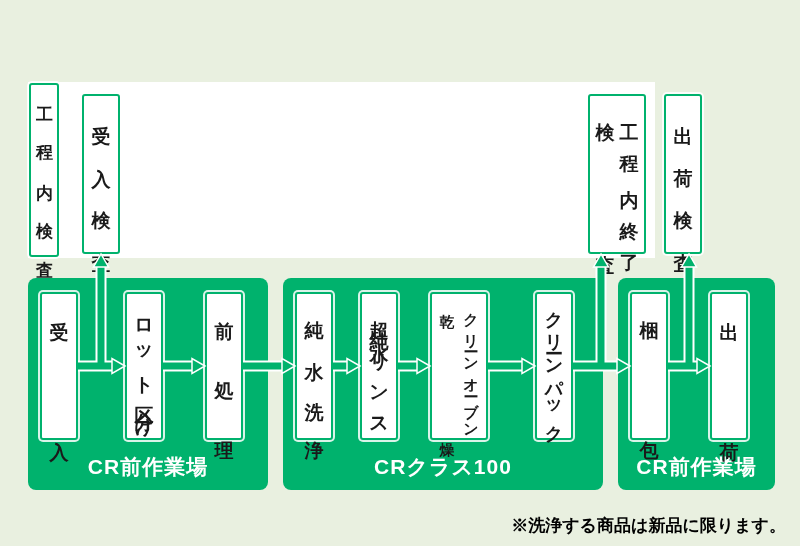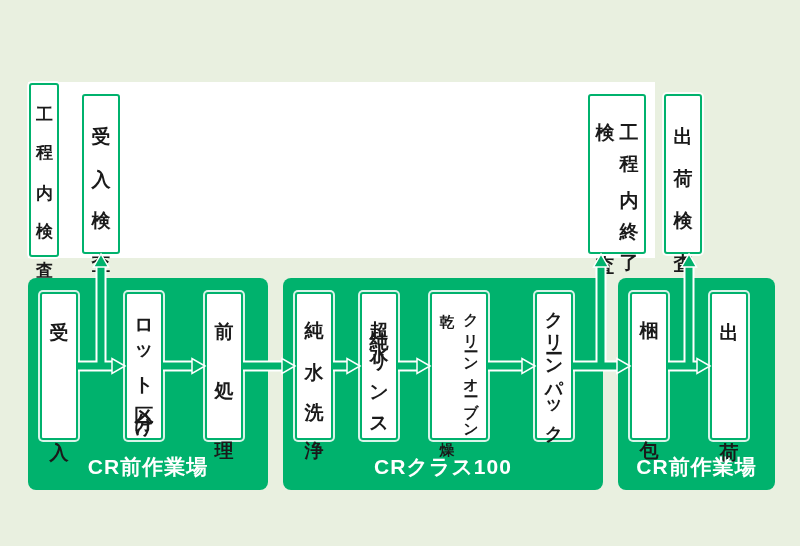--- a/index.html
+++ b/index.html
@@ -155,14 +155,15 @@
       <polygon points="205,366 192,358.5 192,373.5"></polygon>
       <polygon points="295,366 282,358.5 282,373.5"></polygon>
       <polygon points="360,366 347,358.5 347,373.5"></polygon>
       <polygon points="430,366 417,358.5 417,373.5"></polygon>
       <polygon points="535,366 522,358.5 522,373.5"></polygon>
       <polygon points="630,366 617,358.5 617,373.5"></polygon>
       <polygon points="710,366 697,358.5 697,373.5"></polygon>
     </g>
   </svg>
 
+  <div class="note">※洗浄する商品は新品に限ります。</div>
 
 </div>
 
 </body></html>

